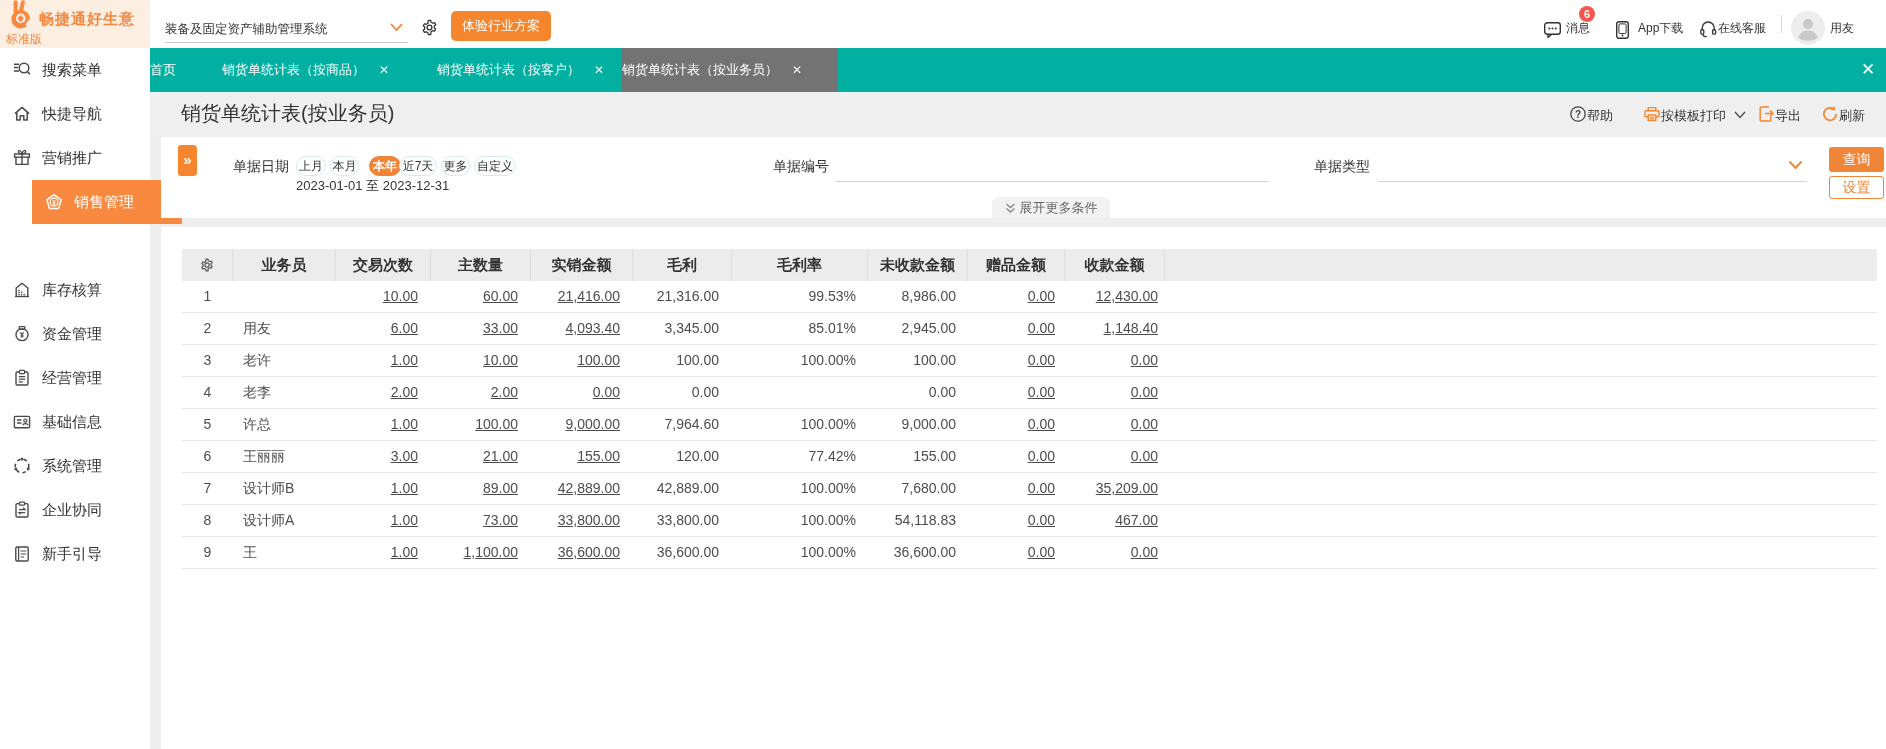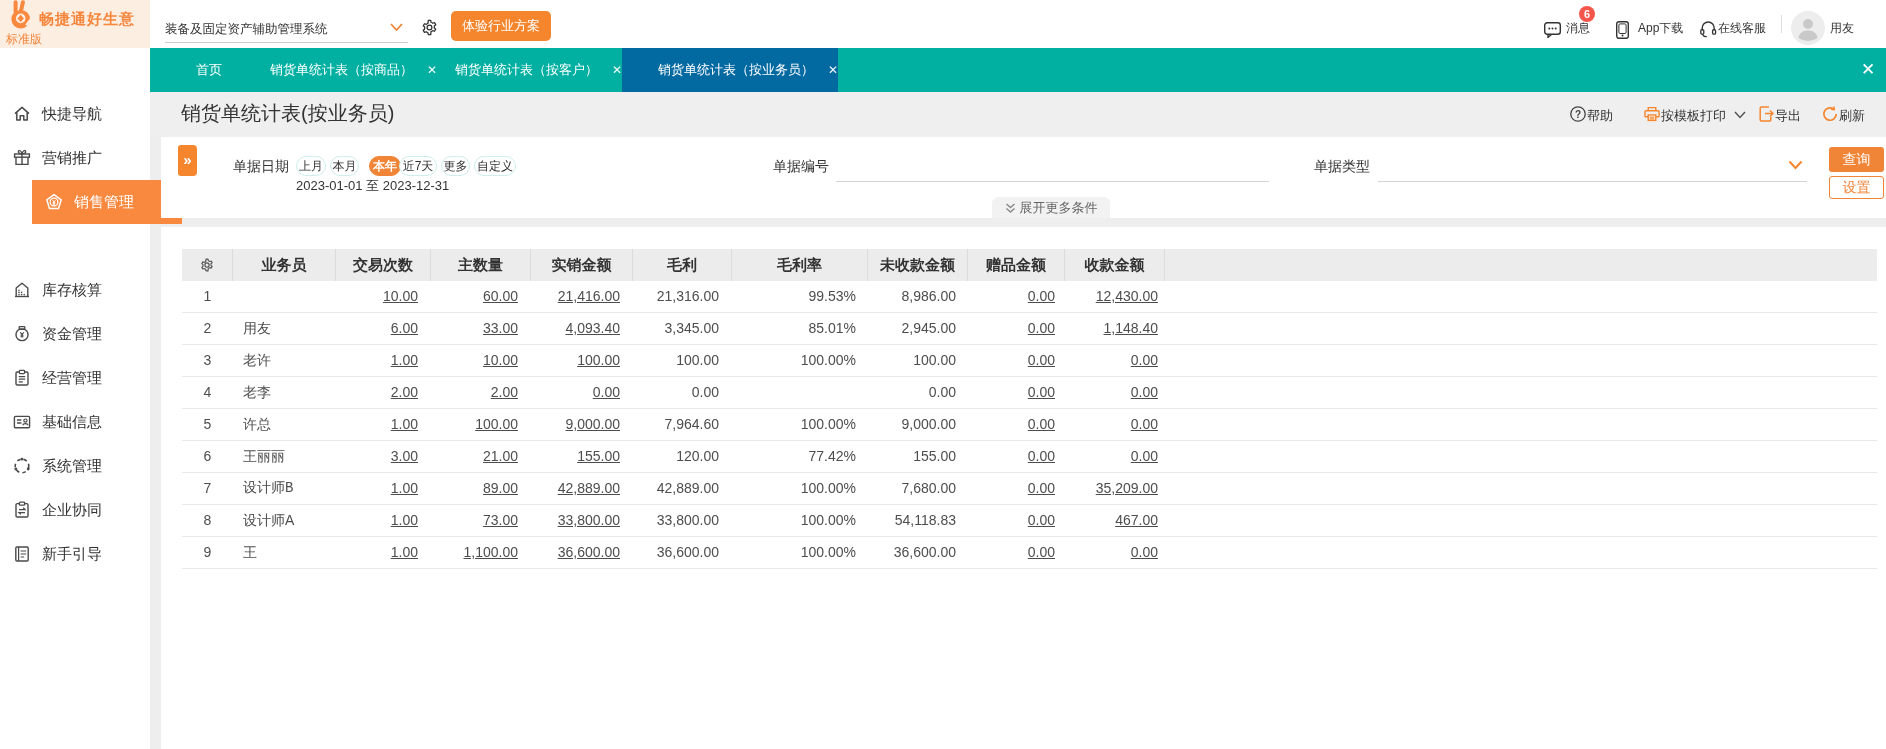--- a/index.html
+++ b/index.html
@@ -21,23 +21,23 @@
 
 #sidebar { left:0; top:48px; width:150px; height:701px; background:#fff; }
 .sitem { position:absolute; left:0; width:150px; height:44px; }
 .sitem svg { position:absolute; left:13px; top:13px; }
 .sitem span { position:absolute; left:42px; top:0; line-height:44px; font-size:15px; color:#333; }
 .sitem.act { background:#f8893f;margin-left:32px; }
 .sitem.act span { color:#fff; }
 
 
 #tabbar { left:150px; top:48px; width:1736px; height:44px; background:#02b0a2; }
-.tab { position:absolute; top:0; height:52px; color:#fff; font-size:13px; line-height:44px; text-align:right; }
+.tab { position:absolute; top:0; height:52px; color:#fff; font-size:13px; line-height:44px; text-align:left; }
 .tab .x { font-size:12px; margin-left:14px; opacity:.95; }
-#tab4 { background:#0369a1; }
+#tab4 { background:#737373; }
 #tabclose { left:1700px; top:0; width:36px; height:44px; color:#fff; font-size:17px; text-align:center; line-height:44px; }
 
 
 #titlebar { left:150px; top:92px; width:1736px; height:45px; background:#efefef; }
 #pagetitle { left:31px; top:8px; font-size:20px; color:#333; }
 .tbtool { position:absolute; top:14px; height:18px; font-size:13px; color:#333; line-height:20px; }
 
 
 #filter { left:161px; top:137px; width:1725px; height:81px; background:#fff; }
 #expandbtn { left:17px; top:8px; width:19px; height:31px; background:#f5862e; border-radius:3px 4px 4px 3px; color:#fff; font-size:15px; text-align:center; line-height:29px; font-weight:bold; }
@@ -111,20 +111,28 @@
   <div class="abs" style="left:1781px;top:15px;width:1px;height:18px;background:#dcdcdc;"></div>
   <svg class="abs" style="left:1791px;top:11px;" width="34" height="34" viewBox="0 0 34 34">
     <circle cx="17" cy="17" r="17" fill="#ededed"></circle>
     <circle cx="17" cy="13" r="5" fill="#c9c9c9"></circle>
     <path d="M17 19.5 c-6 0 -9 3.6 -9.6 7.6 a17 17 0 0 0 19.2 0 C26 23.1 23 19.5 17 19.5 Z" fill="#c9c9c9"></path>
   </svg>
   <div class="topitem abs" style="left:1830px;">用友</div>
 </div>
 
 <div id="sidebar" class="abs">
+    <div class="sitem" style="top:0px;">
+      <svg width="18" height="18" viewBox="0 0 18 18">
+        <path d="M1 3.2 h5 M1 6.6 h4 M1 10 h5" stroke="#4a4a4a" stroke-width="1.5" fill="none"></path>
+        <circle cx="11" cy="7" r="4.8" stroke="#4a4a4a" stroke-width="1.5" fill="none"></circle>
+        <path d="M14.4 10.6 l2.6 2.6" stroke="#4a4a4a" stroke-width="1.5"></path>
+      </svg>
+      <span>搜索菜单</span>
+    </div>
     <div class="sitem" style="top:88px;">
       <svg width="18" height="18" viewBox="0 0 18 18">
         <rect x="1.6" y="5" width="14.8" height="3.2" stroke="#4a4a4a" stroke-width="1.4" fill="none"></rect>
         <path d="M3 8.2 V15.4 h12 V8.2 M9 5 v10.4" stroke="#4a4a4a" stroke-width="1.4" fill="none"></path>
         <path d="M9 4.8 C6.6 4.8 4.8 3.6 5.4 2.2 C6 1 8 1.4 9 4.6 M9 4.8 C11.4 4.8 13.2 3.6 12.6 2.2 C12 1 10 1.4 9 4.6" stroke="#4a4a4a" stroke-width="1.3" fill="none"></path>
       </svg>
       <span>营销推广</span>
     </div>
     <div class="sitem" style="top:44px;">
       <svg width="18" height="18" viewBox="0 0 18 18">
@@ -354,21 +362,21 @@
         <div class="cell num lnk" style="left:249px;width:100px;padding-right:13px;">21.00</div>
         <div class="cell num lnk" style="left:349px;width:102px;padding-right:13px;">155.00</div>
         <div class="cell num" style="left:451px;width:99px;padding-right:13px;">120.00</div>
         <div class="cell num" style="left:550px;width:136px;padding-right:12px;">77.42%</div>
         <div class="cell num" style="left:686px;width:100px;padding-right:12px;">155.00</div>
         <div class="cell num lnk" style="left:786px;width:97px;padding-right:10px;">0.00</div>
         <div class="cell num lnk" style="left:883px;width:100px;padding-right:7px;">0.00</div>
       </div>
       <div class="row" style="top:192px;">
         <div class="cell" style="left:0px;width:51px;text-align:center;">7</div>
-        <div class="cell" style="left:51px;width:103px;padding-left:10px;font-family:Liberation Mono, monospace;">设计师B</div>
+        <div class="cell" style="left:51px;width:103px;padding-left:10px;">设计师B</div>
         <div class="cell num lnk" style="left:154px;width:95px;padding-right:13px;">1.00</div>
         <div class="cell num lnk" style="left:249px;width:100px;padding-right:13px;">89.00</div>
         <div class="cell num lnk" style="left:349px;width:102px;padding-right:13px;">42,889.00</div>
         <div class="cell num" style="left:451px;width:99px;padding-right:13px;">42,889.00</div>
         <div class="cell num" style="left:550px;width:136px;padding-right:12px;">100.00%</div>
         <div class="cell num" style="left:686px;width:100px;padding-right:12px;">7,680.00</div>
         <div class="cell num lnk" style="left:786px;width:97px;padding-right:10px;">0.00</div>
         <div class="cell num lnk" style="left:883px;width:100px;padding-right:7px;">35,209.00</div>
       </div>
       <div class="row" style="top:224px;">

